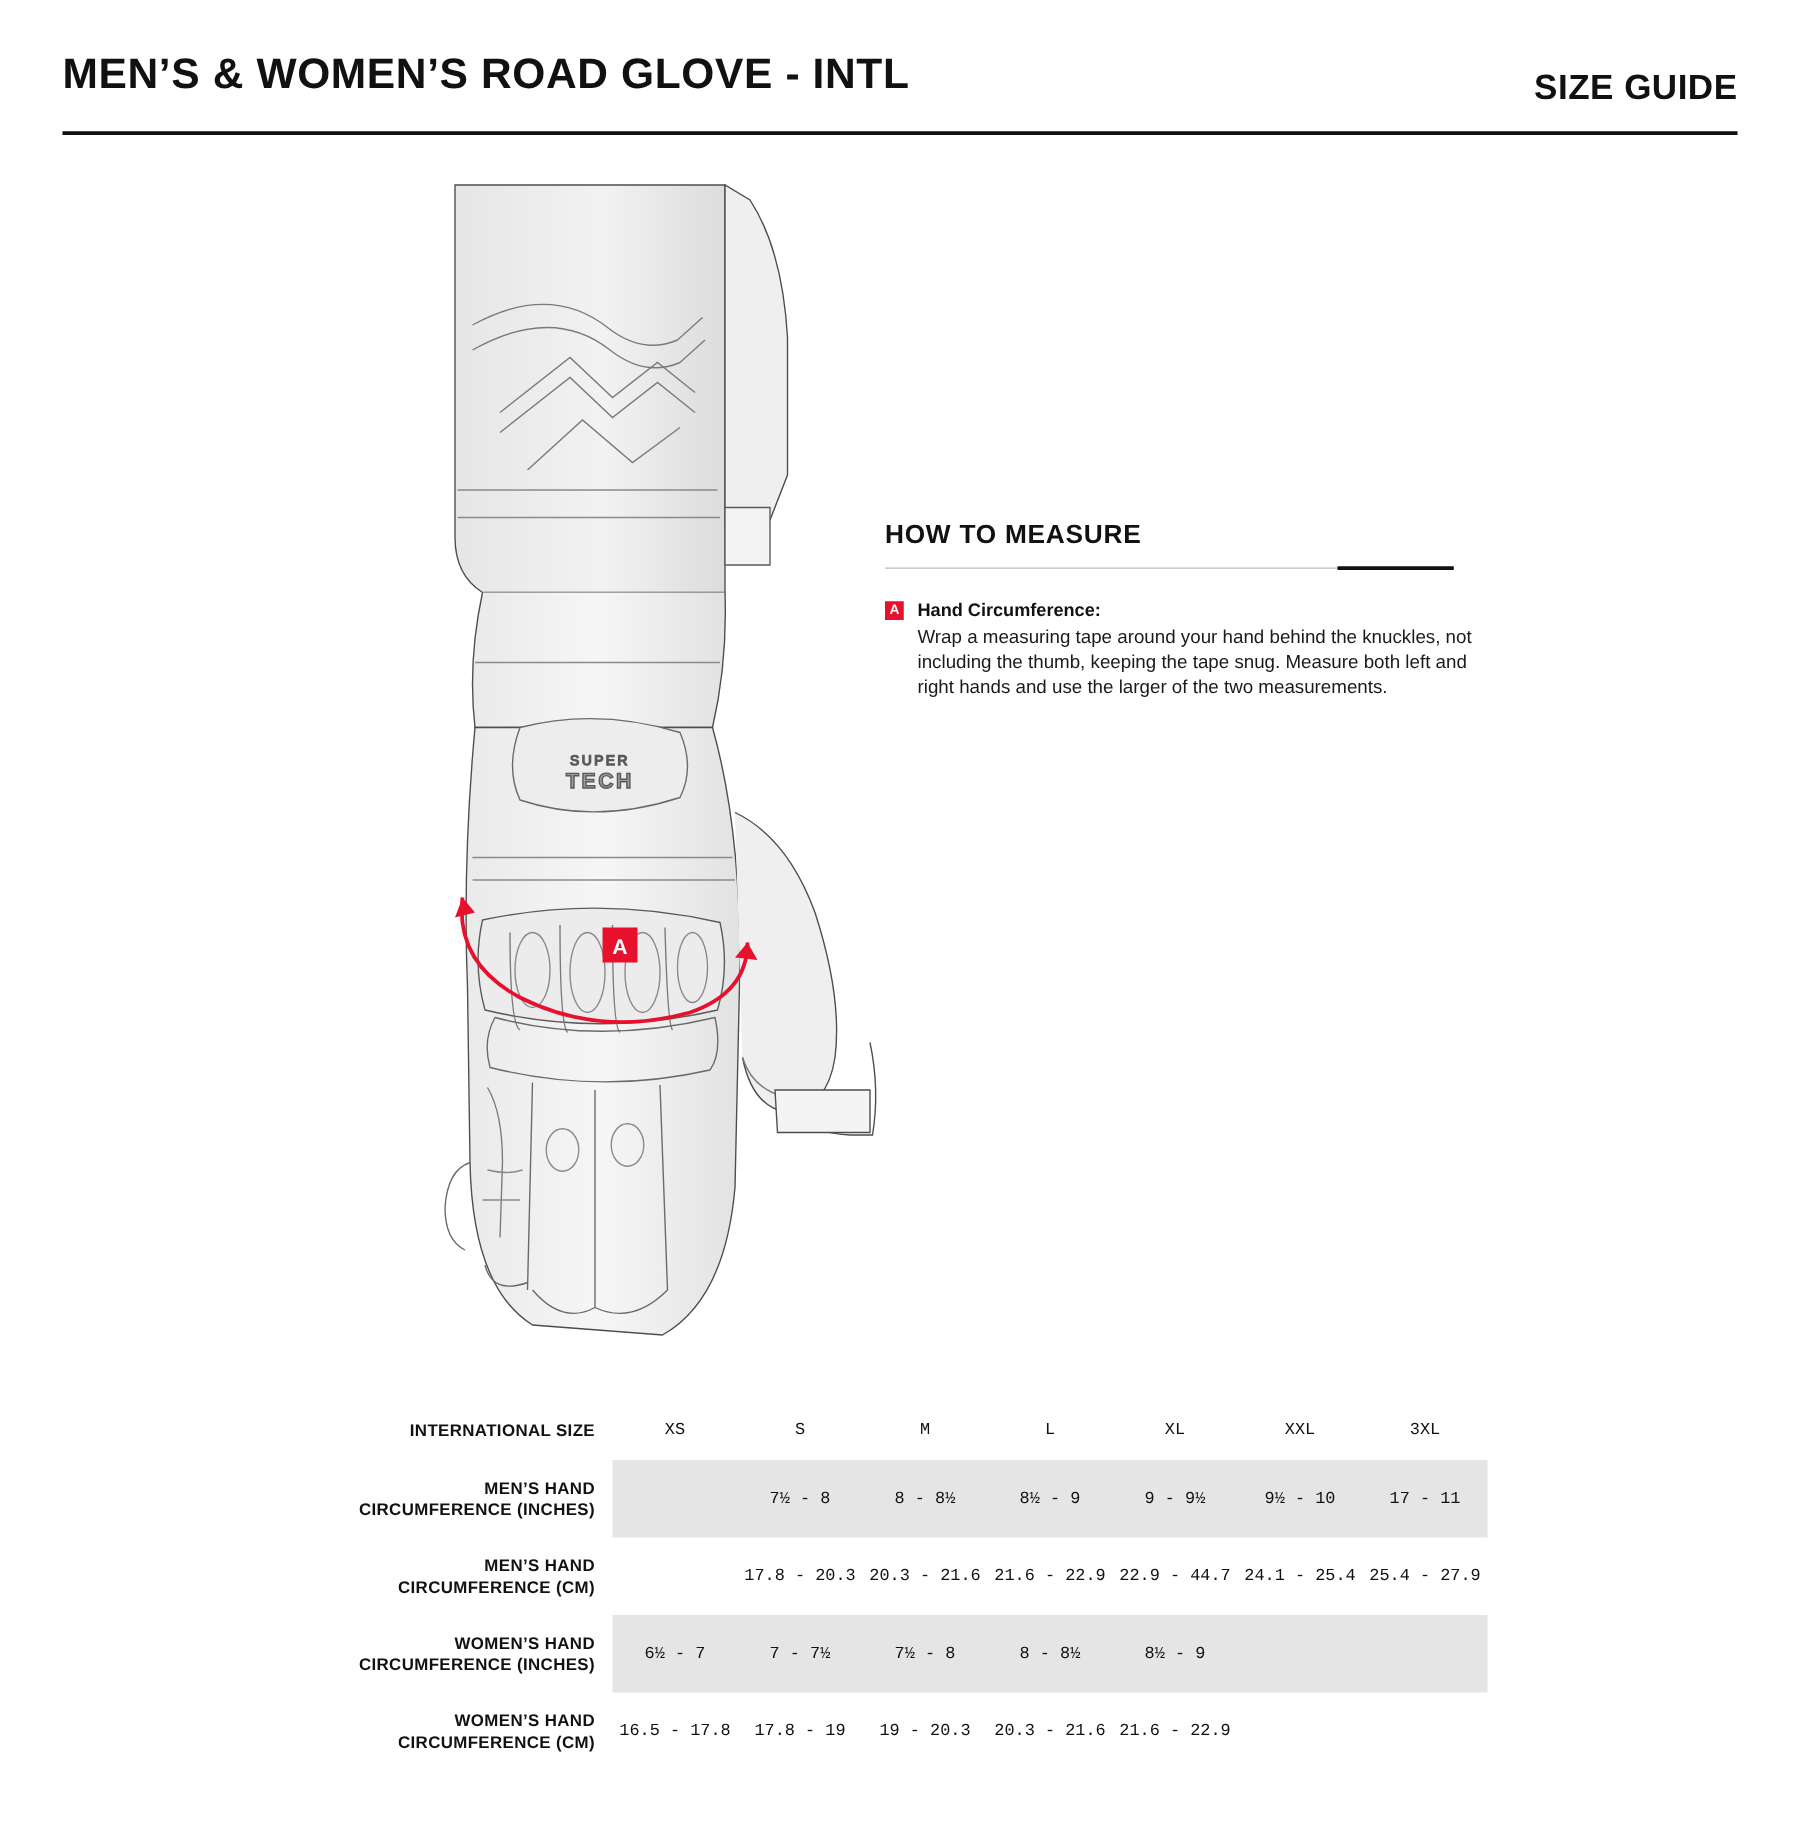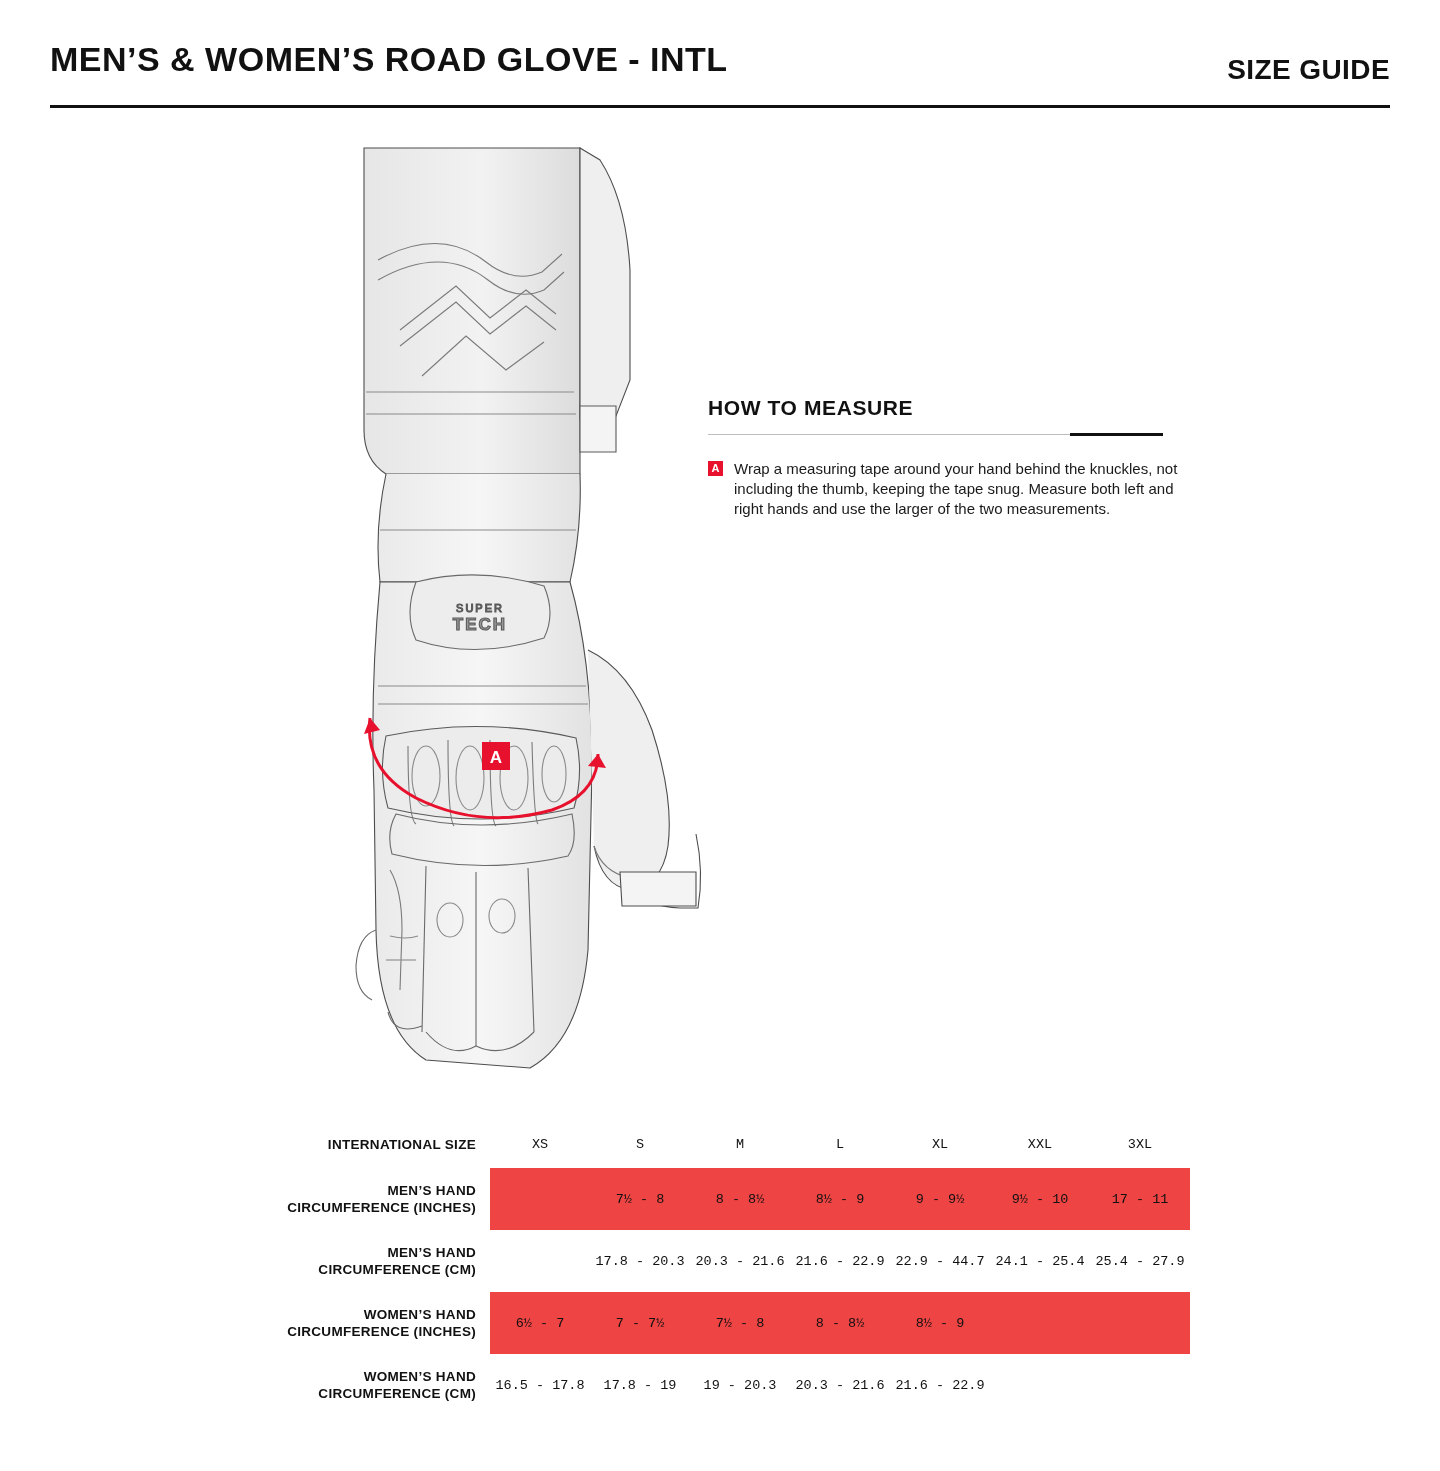--- a/index.html
+++ b/index.html
@@ -62,21 +62,21 @@
     height: 960px;
   }
   .glove-wrap svg {
     display: block;
   }
 
   
   .howto {
     position: absolute;
     left: 708px;
-    top: 396px;
+    top: 416px;
     width: 480px;
   }
   .howto-title {
     font-size: 21px;
     font-weight: bold;
     letter-spacing: 0.6px;
     color: #111111;
     margin: 0 0 14px 0;
   }
   .howto-rule {
@@ -170,21 +170,21 @@
     font-size: 13.5px;
     color: #111111;
     text-align: center;
     font-family: Liberation Mono, monospace;
   }
   .cell.head {
     font-weight: normal;
     font-size: 13.5px;
   }
   .shaded .data-cells {
-    background: #ef4444;
+    background: #e5e5e5;
   }
   .plain .data-cells {
     background: transparent;
   }
 </style>
 </head>
 <body>
 
 <div class="header">
   <div class="header-title">MEN’S &amp; WOMEN’S ROAD GLOVE - INTL</div>
@@ -279,20 +279,21 @@
   </svg>
 </div>
 
 <div class="howto">
   <div class="howto-title">HOW TO MEASURE</div>
   <div class="howto-rule">
     <div class="seg"></div>
   </div>
   <div class="howto-body">
     <div class="badge-a">A</div>
+    <div class="howto-label">Hand Circumference:</div>
     <div class="howto-text">Wrap a measuring tape around your hand behind the knuckles, not including the thumb, keeping the tape snug. Measure both left and right hands and use the larger of the two measurements.</div>
   </div>
 </div>
 
 <div class="table" id="size-table">
     <div class="row row-head plain">
       <div class="label-cell">
         <span>INTERNATIONAL SIZE</span>
       </div>
       <div class="data-cells">

